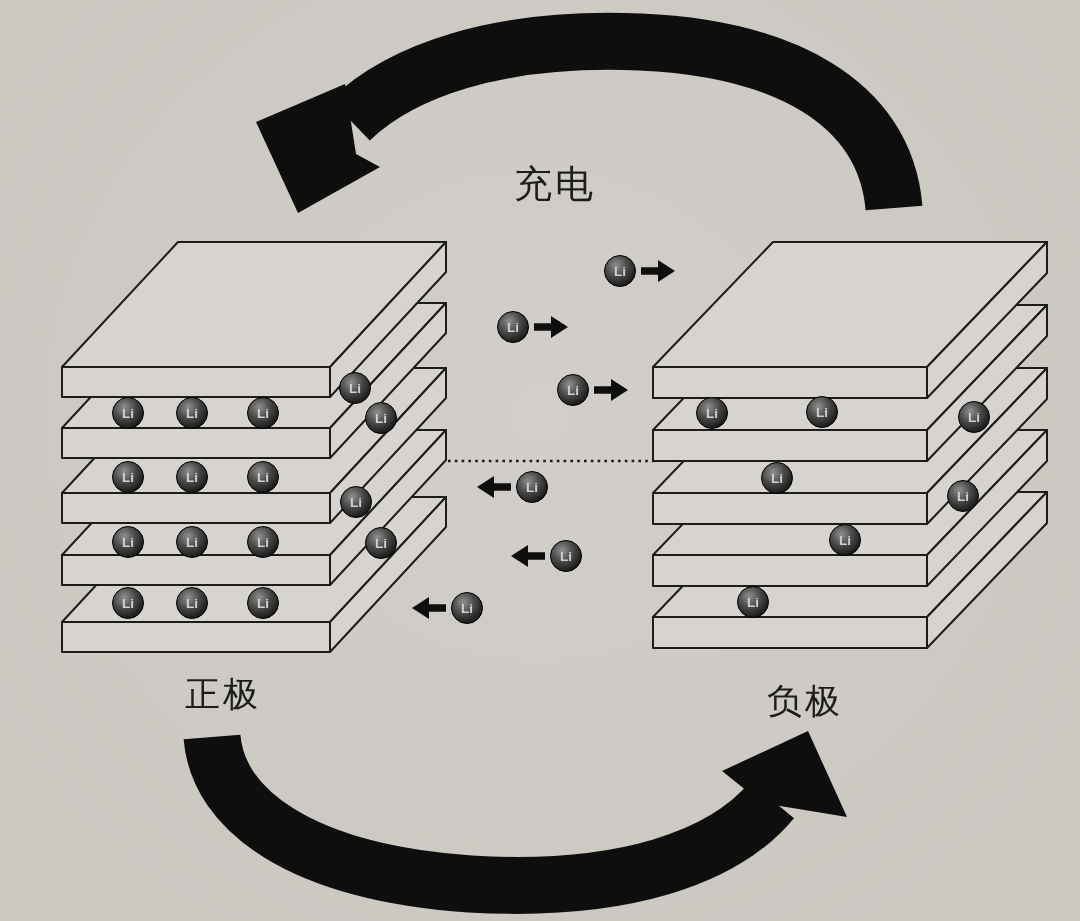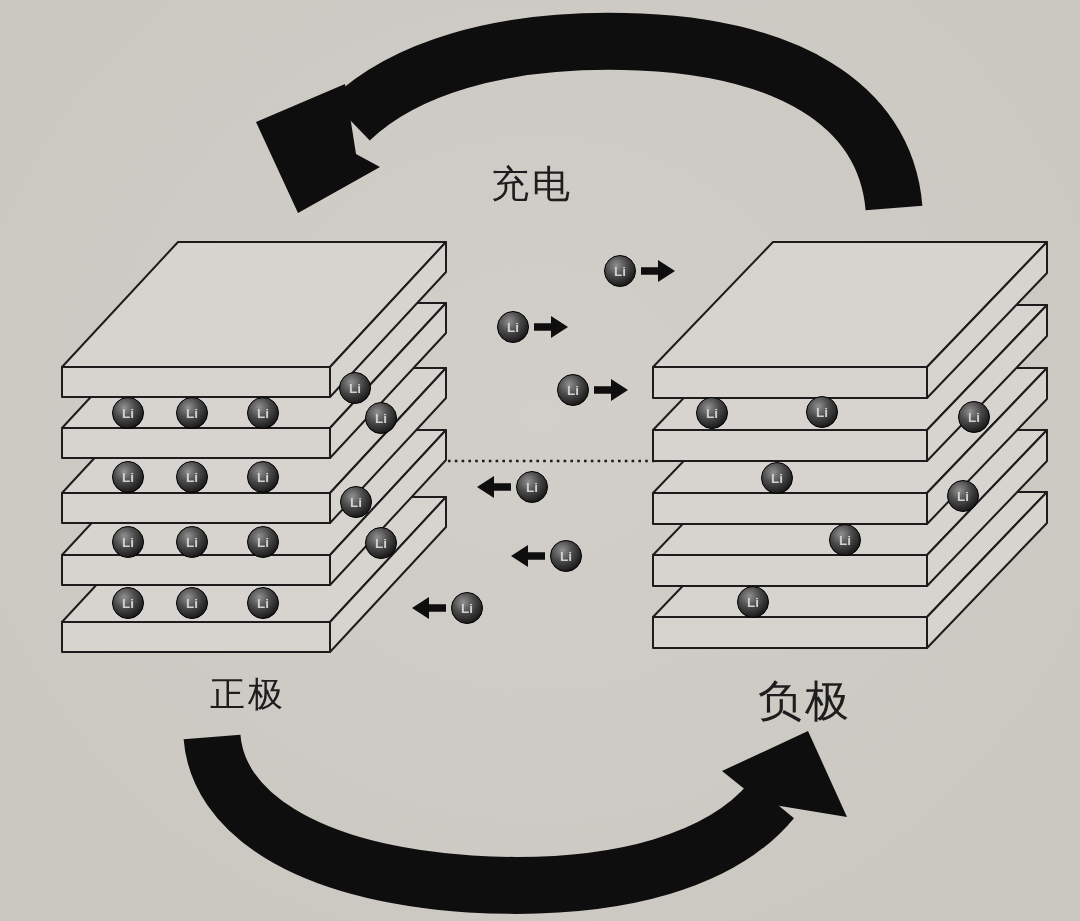--- a/index.html
+++ b/index.html
@@ -15,24 +15,24 @@
   .sep{stroke:var(--line,#1c1c1c);stroke-width:2.4;stroke-dasharray:2.6 4.2;fill:none;}
   .plate{fill:var(--plate,#d7d4cf);stroke:var(--line,#1c1c1c);stroke-width:2;stroke-linejoin:round;}
   .ion-ball{stroke:#000;stroke-width:1;}
   .ion-text{fill:var(--ion-text,#d0d0cd);font-family:"Liberation Sans",sans-serif;font-weight:bold;font-size:13.5px;text-anchor:middle;}
   .sm-shaft{stroke:var(--arrow,#0e0e0e);stroke-width:7.5;stroke-linecap:butt;}
   .sm-head{fill:var(--arrow,#0e0e0e);}
   .label{
     position:absolute;transform:translate(-50%,-50%);
     color:#1d1d1d;letter-spacing:3px;font-weight:500;white-space:nowrap;
   }
-  #lbl-charge{left:532px;top:184px;font-size:38px;}
+  #lbl-charge{left:555px;top:184px;font-size:38px;}
   #lbl-discharge{left:553px;top:706px;font-size:37px;}
-  #lbl-pos{left:223px;top:694px;font-size:35px;margin-left:25px;}
-  #lbl-neg{left:805px;top:701px;font-size:44px;}
+  #lbl-pos{left:223px;top:694px;font-size:35px;}
+  #lbl-neg{left:805px;top:701px;font-size:35px;}
 </style>
 </head>
 <body>
 
 <div class="stage">
 
   <svg id="dsvg" width="1080" height="921" viewBox="0 0 1080 921">
     <defs>
       <radialGradient id="ionG" cx="38%" cy="32%" r="78%">
         <stop offset="0%" stop-color="#909090"></stop>

